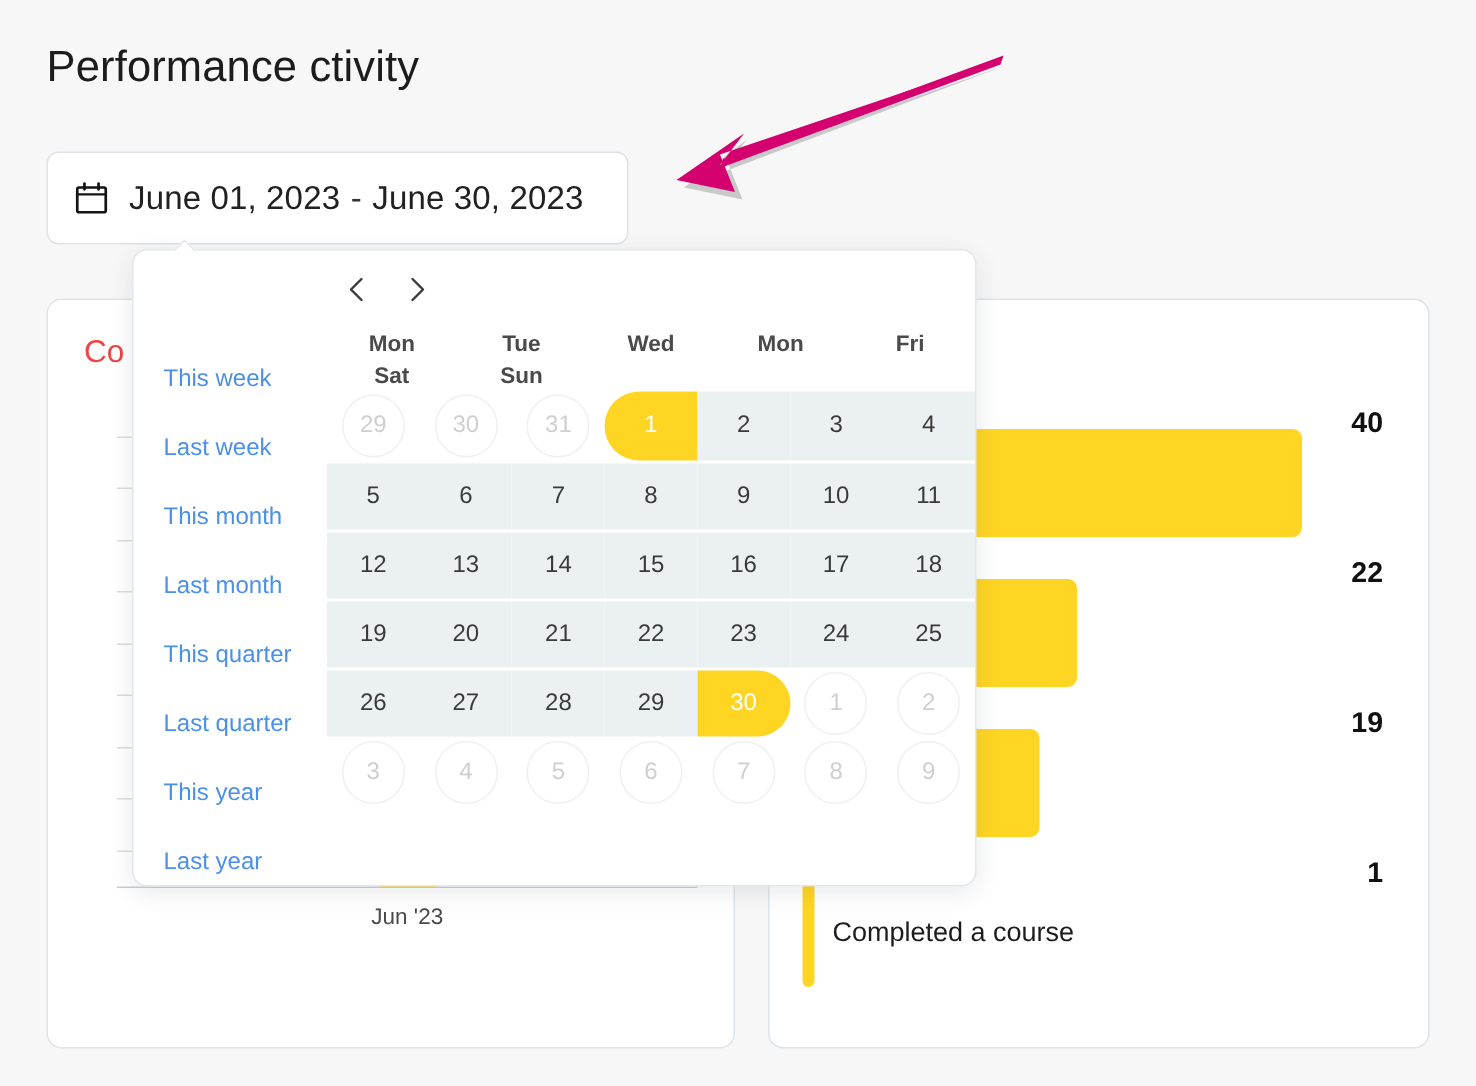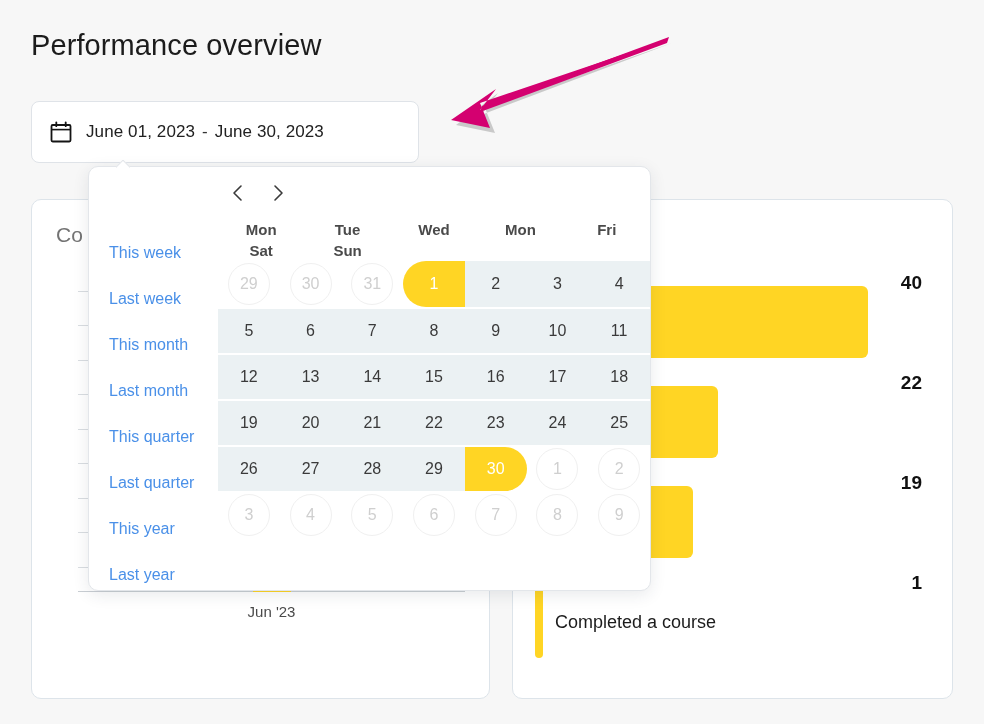--- a/index.html
+++ b/index.html
@@ -32,21 +32,21 @@
     background: #ffffff;
     border: 1px solid #dfe3e8;
     border-radius: 8px;
     display: flex;
     align-items: center;
     padding: 0 18px;
     gap: 14px;
   }
   .cal-icon { width: 22px; height: 22px; flex: 0 0 22px; display:block; }
   .daterange-text {
-    font-size: 17px;
+    font-size: 22px;
     color: #212121;
     white-space: nowrap;
     letter-spacing: .1px;
   }
   .daterange-sep { padding: 0 7px; color:#333; }
 
   
   .anno-arrow {
     position: absolute;
     left: 420px; top: 26px;
@@ -60,21 +60,21 @@
     background: #ffffff;
     border: 1px solid #dde4ea;
     border-radius: 10px;
   }
   .panel-left  { left: 31px;  top: 199px; width: 459px; height: 500px; }
   .panel-right { left: 512px; top: 199px; width: 441px; height: 500px; }
   .panel-title {
     position: absolute;
     left: 24px; top: 23px;
     font-size: 21px;
-    color: #737373;
+    color: #ef4444;
     white-space: nowrap;
   }
 
   
   .col-chart {
     position: absolute;
     left: 46px; right: 24px;
     top: 78px; bottom: 78px;
   }
   .col-ticks { position:absolute; left:0; top:0; bottom:28px; width:100%; }
@@ -274,21 +274,21 @@
     background: #ffd524;
     border-top-right-radius: 23px;
     border-bottom-right-radius: 23px;
     color: #ffffff;
   }
   .cal-week + .cal-week { border-top: 2px solid #ffffff; }
 </style>
 </head>
 <body>
 
-<div class="page-title">Performance overview</div>
+<div class="page-title">Performance ctivity</div>
 
 <div class="daterange-field">
   <span class="cal-icon">
     <svg viewBox="0 0 22 22" width="22" height="22" aria-hidden="true">
       <rect x="1.5" y="4" width="19" height="16.5" rx="1.2" fill="none" stroke="#141414" stroke-width="1.8"></rect>
       <line x1="1.5" y1="8.6" x2="20.5" y2="8.6" stroke="#141414" stroke-width="1.6"></line>
       <line x1="6.3" y1="1.4" x2="6.3" y2="5.2" stroke="#141414" stroke-width="1.8" stroke-linecap="round"></line>
       <line x1="15.7" y1="1.4" x2="15.7" y2="5.2" stroke="#141414" stroke-width="1.8" stroke-linecap="round"></line>
     </svg>
   </span>

